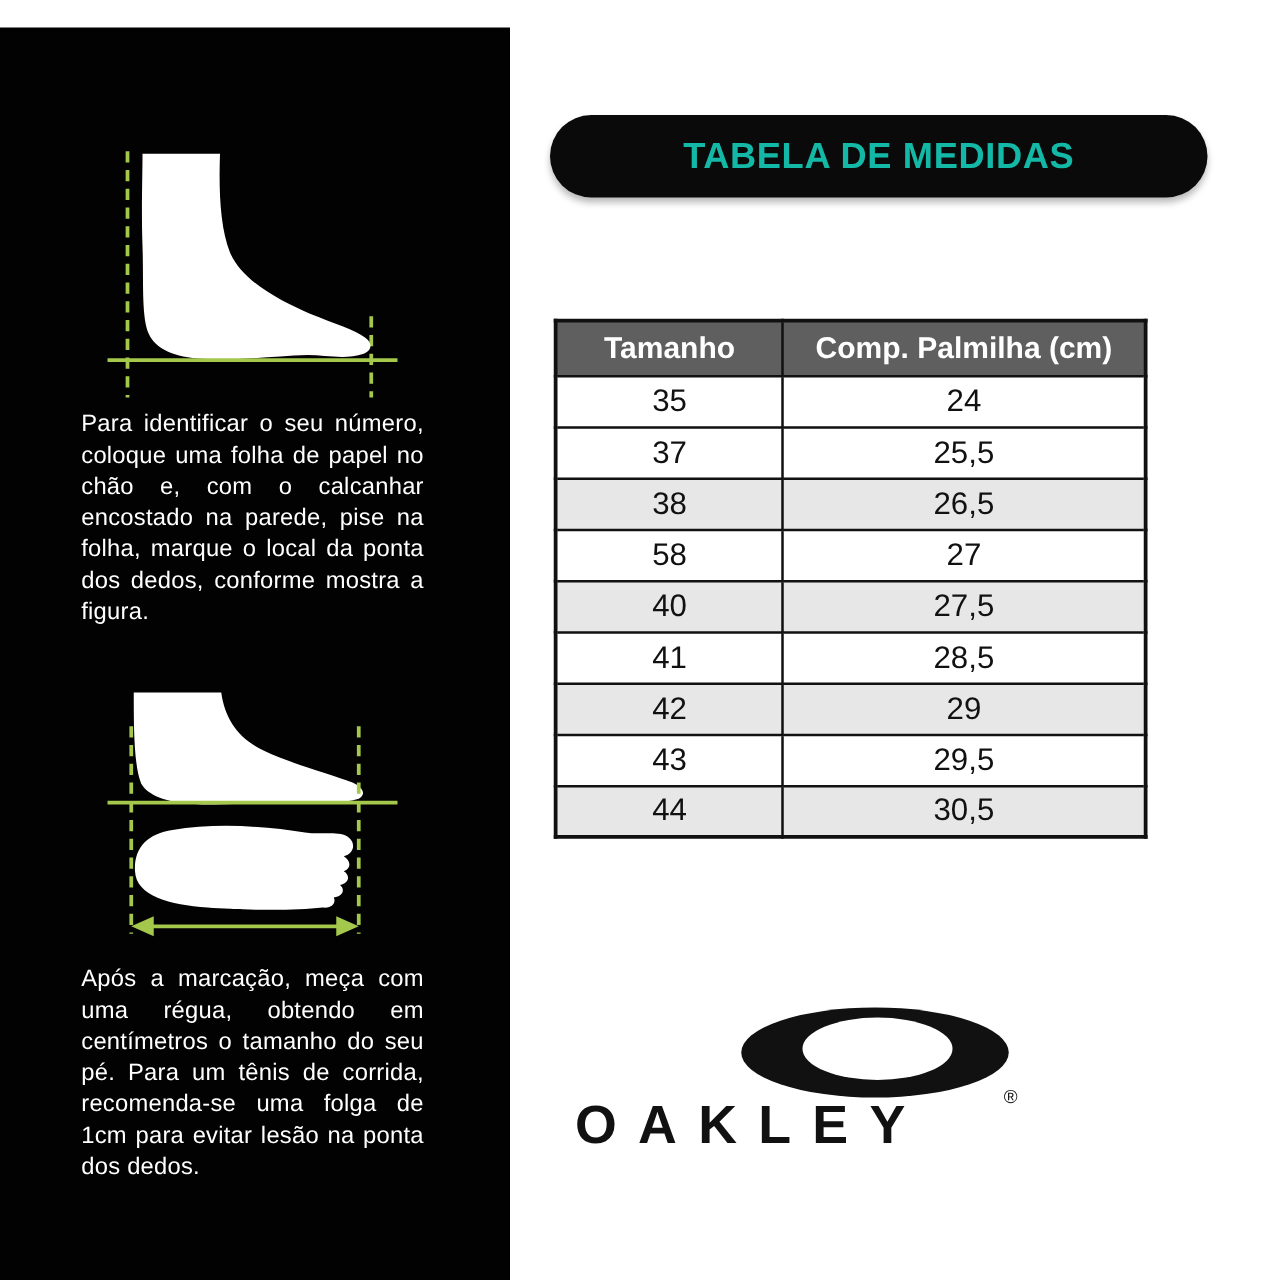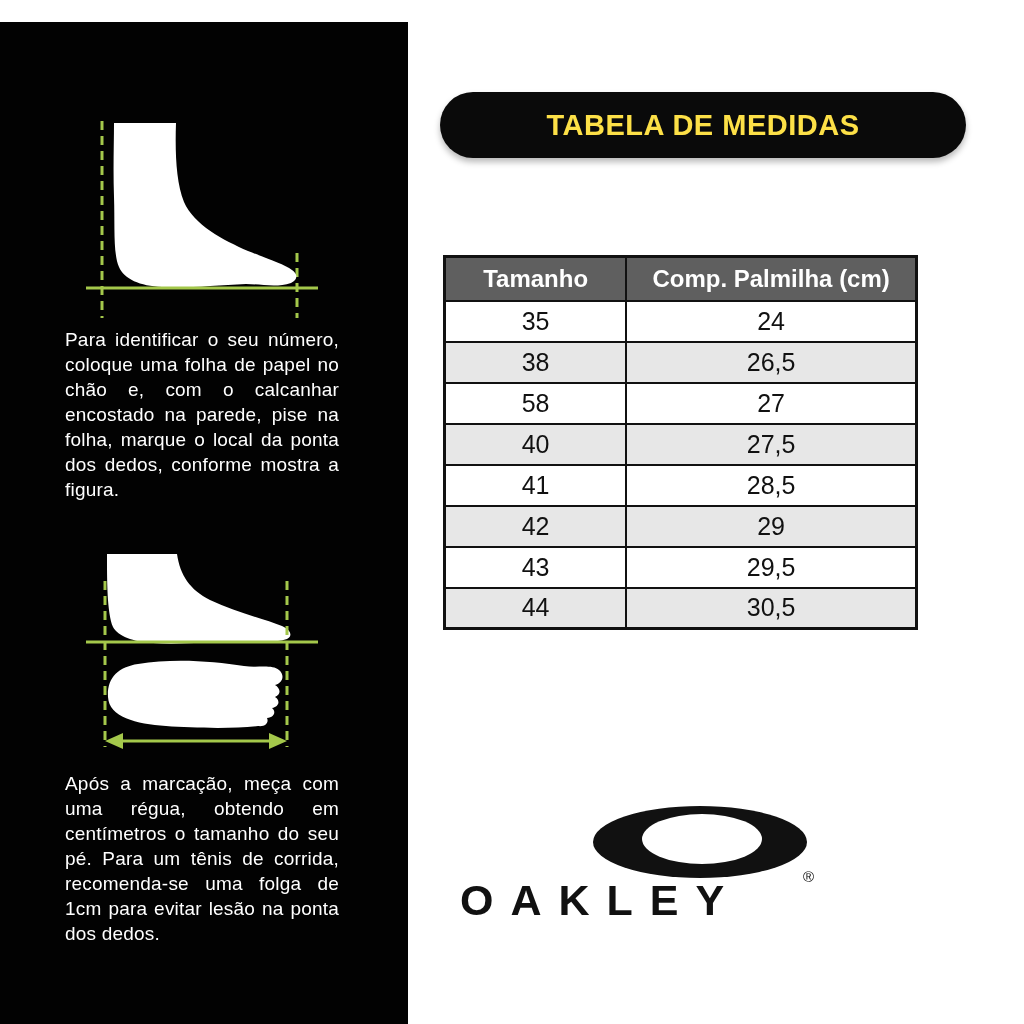--- a/index.html
+++ b/index.html
@@ -48,21 +48,21 @@
     left: 440px; top: 92px;
     width: 526px; height: 66px;
     background: var(--pill-black, #0a0a0a);
     border-radius: 33px;
     display: flex;
     align-items: center;
     justify-content: center;
     box-shadow: 0 4px 6px rgba(0,0,0,0.28);
   }
   .title-pill span {
-    color: #fde047;
+    color: #14b8a6;
     font-size: 29px;
     font-weight: bold;
     letter-spacing: 0.5px;
   }
 
   .size-table {
     position: absolute;
     left: 443px; top: 255px;
     width: 475px;
     border-collapse: collapse;
@@ -174,20 +174,24 @@
       <tr>
         <th>Tamanho</th>
         <th>Comp. Palmilha (cm)</th>
       </tr>
     </thead>
     <tbody>
         <tr>
           <td>35</td>
           <td>24</td>
         </tr>
+        <tr>
+          <td>37</td>
+          <td>25,5</td>
+        </tr>
         <tr class="alt">
           <td>38</td>
           <td>26,5</td>
         </tr>
         <tr>
           <td>58</td>
           <td>27</td>
         </tr>
         <tr class="alt">
           <td>40</td>

